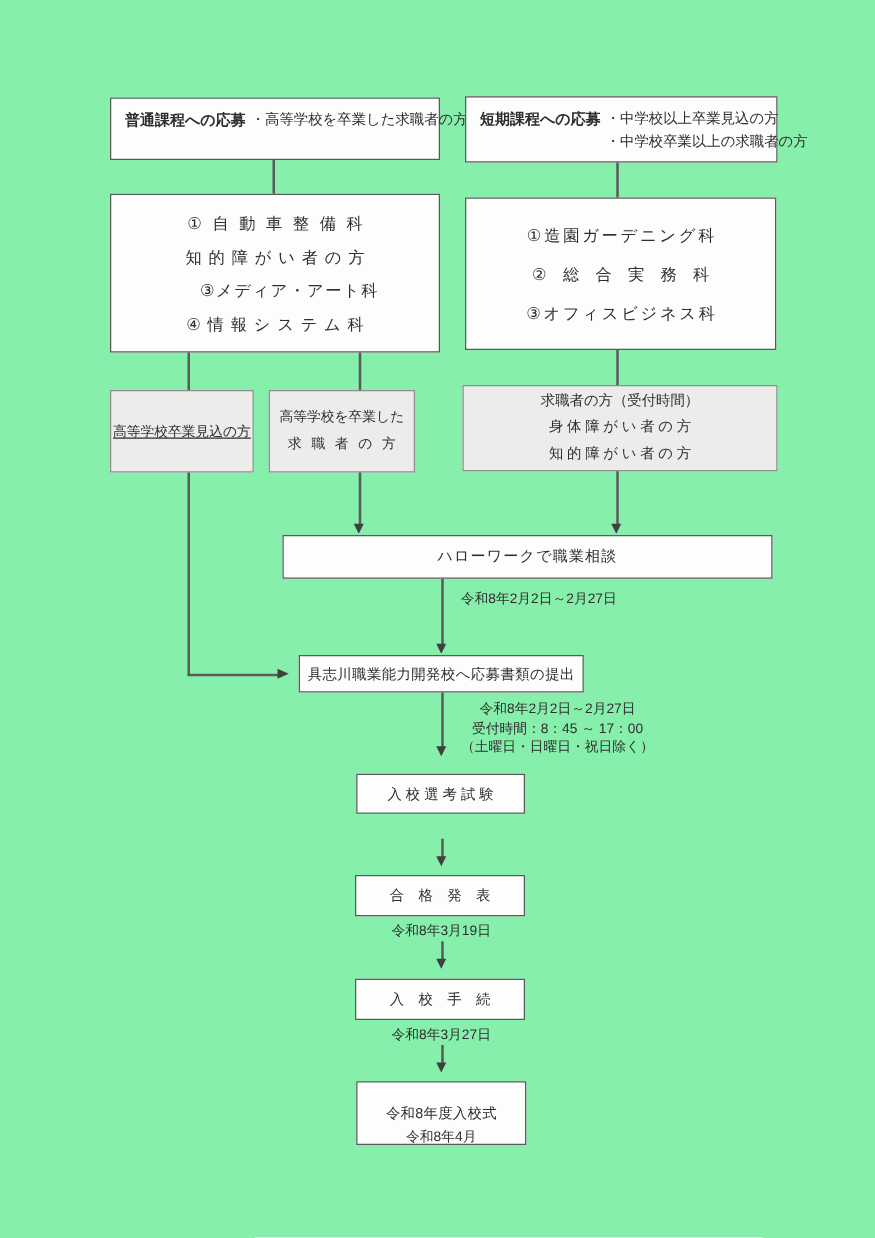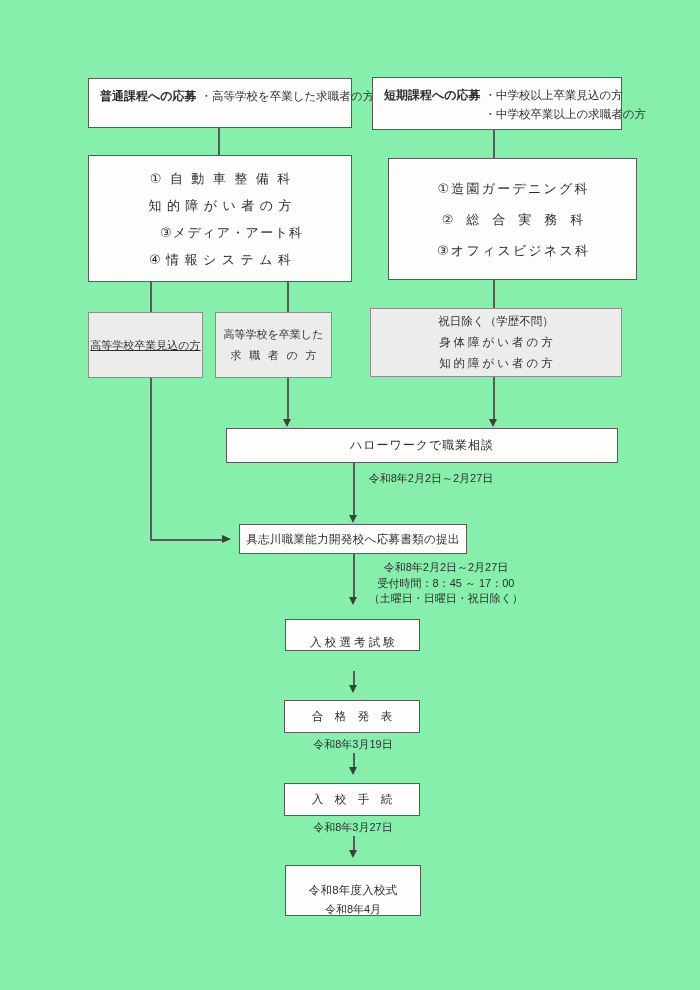--- a/index.html
+++ b/index.html
@@ -15,27 +15,27 @@
   }
   .gray{background:#ececea;border-color:#8e8e8e;}
   
   .entry{flex-direction:row;justify-content:flex-start;align-items:flex-start;padding:8px 4px 0 11px;gap:4px;}
   .etitle{font-weight:bold;font-size:12px;line-height:1.6;white-space:nowrap;}
   .ebullets{font-size:11.5px;line-height:1.65;white-space:nowrap;}
   
   .b-futsu{left:88px;top:78px;width:264px;height:50px;}
   .b-tanki{left:372px;top:77px;width:250px;height:53px;}
   .b-fd{left:88px;top:155px;width:264px;height:127px;}
-  .b-td{left:388px;top:158px;width:249px;height:122px;}
+  .b-td{left:372px;top:158px;width:249px;height:122px;}
   .b-g1{left:88px;top:312px;width:115px;height:66px;font-size:11px;text-decoration:underline;}
   .b-g2{left:215px;top:312px;width:117px;height:66px;font-size:11px;line-height:1.95;align-items:center;}
   .b-g3{left:370px;top:308px;width:252px;height:69px;font-size:11.5px;line-height:1.8;}
   .b-hw{left:226px;top:428px;width:392px;height:35px;font-size:12px;letter-spacing:0.08em;}
   .b-sub{left:239px;top:524px;width:228px;height:30px;font-size:11.5px;letter-spacing:0.03em;}
-  .b-exam{left:285px;top:619px;width:135px;height:32px;font-size:11.5px;justify-content:flex-end;}
+  .b-exam{left:285px;top:619px;width:135px;height:32px;font-size:11.5px;}
   .b-ann{left:284px;top:700px;width:136px;height:33px;font-size:11.5px;}
   .b-proc{left:284px;top:783px;width:136px;height:33px;font-size:11.5px;}
   .b-cer{left:285px;top:865px;width:136px;height:51px;font-size:11.5px;}
   
   .dept{font-size:13px;}
   .b-fd .dept-line{line-height:27px;}
   .b-td .dept-line{line-height:31px;}
   .dept-line{white-space:nowrap;}
   
   .ls65{letter-spacing:0.65em;padding-left:0.65em;}
@@ -96,21 +96,21 @@
   <div class="box gray b-g1">
     <div>高等学校卒業見込の方</div>
   </div>
 
   <div class="box gray b-g2">
     <div>高等学校を卒業した</div>
     <div class="ls70">求職者の方</div>
   </div>
 
   <div class="box gray b-g3">
-    <div>祝日除く（学歴不問）</div>
+    <div>求職者の方（受付時間）</div>
     <div class="ls26">身体障がい者の方</div>
     <div class="ls26">知的障がい者の方</div>
   </div>
 
   <div class="box b-hw">
     <div>ハローワークで職業相談</div>
   </div>
   <div class="note" style="left:236px;top:471px;width:390px;">令和8年2月2日～2月27日</div>
 
   <div class="box b-sub">

